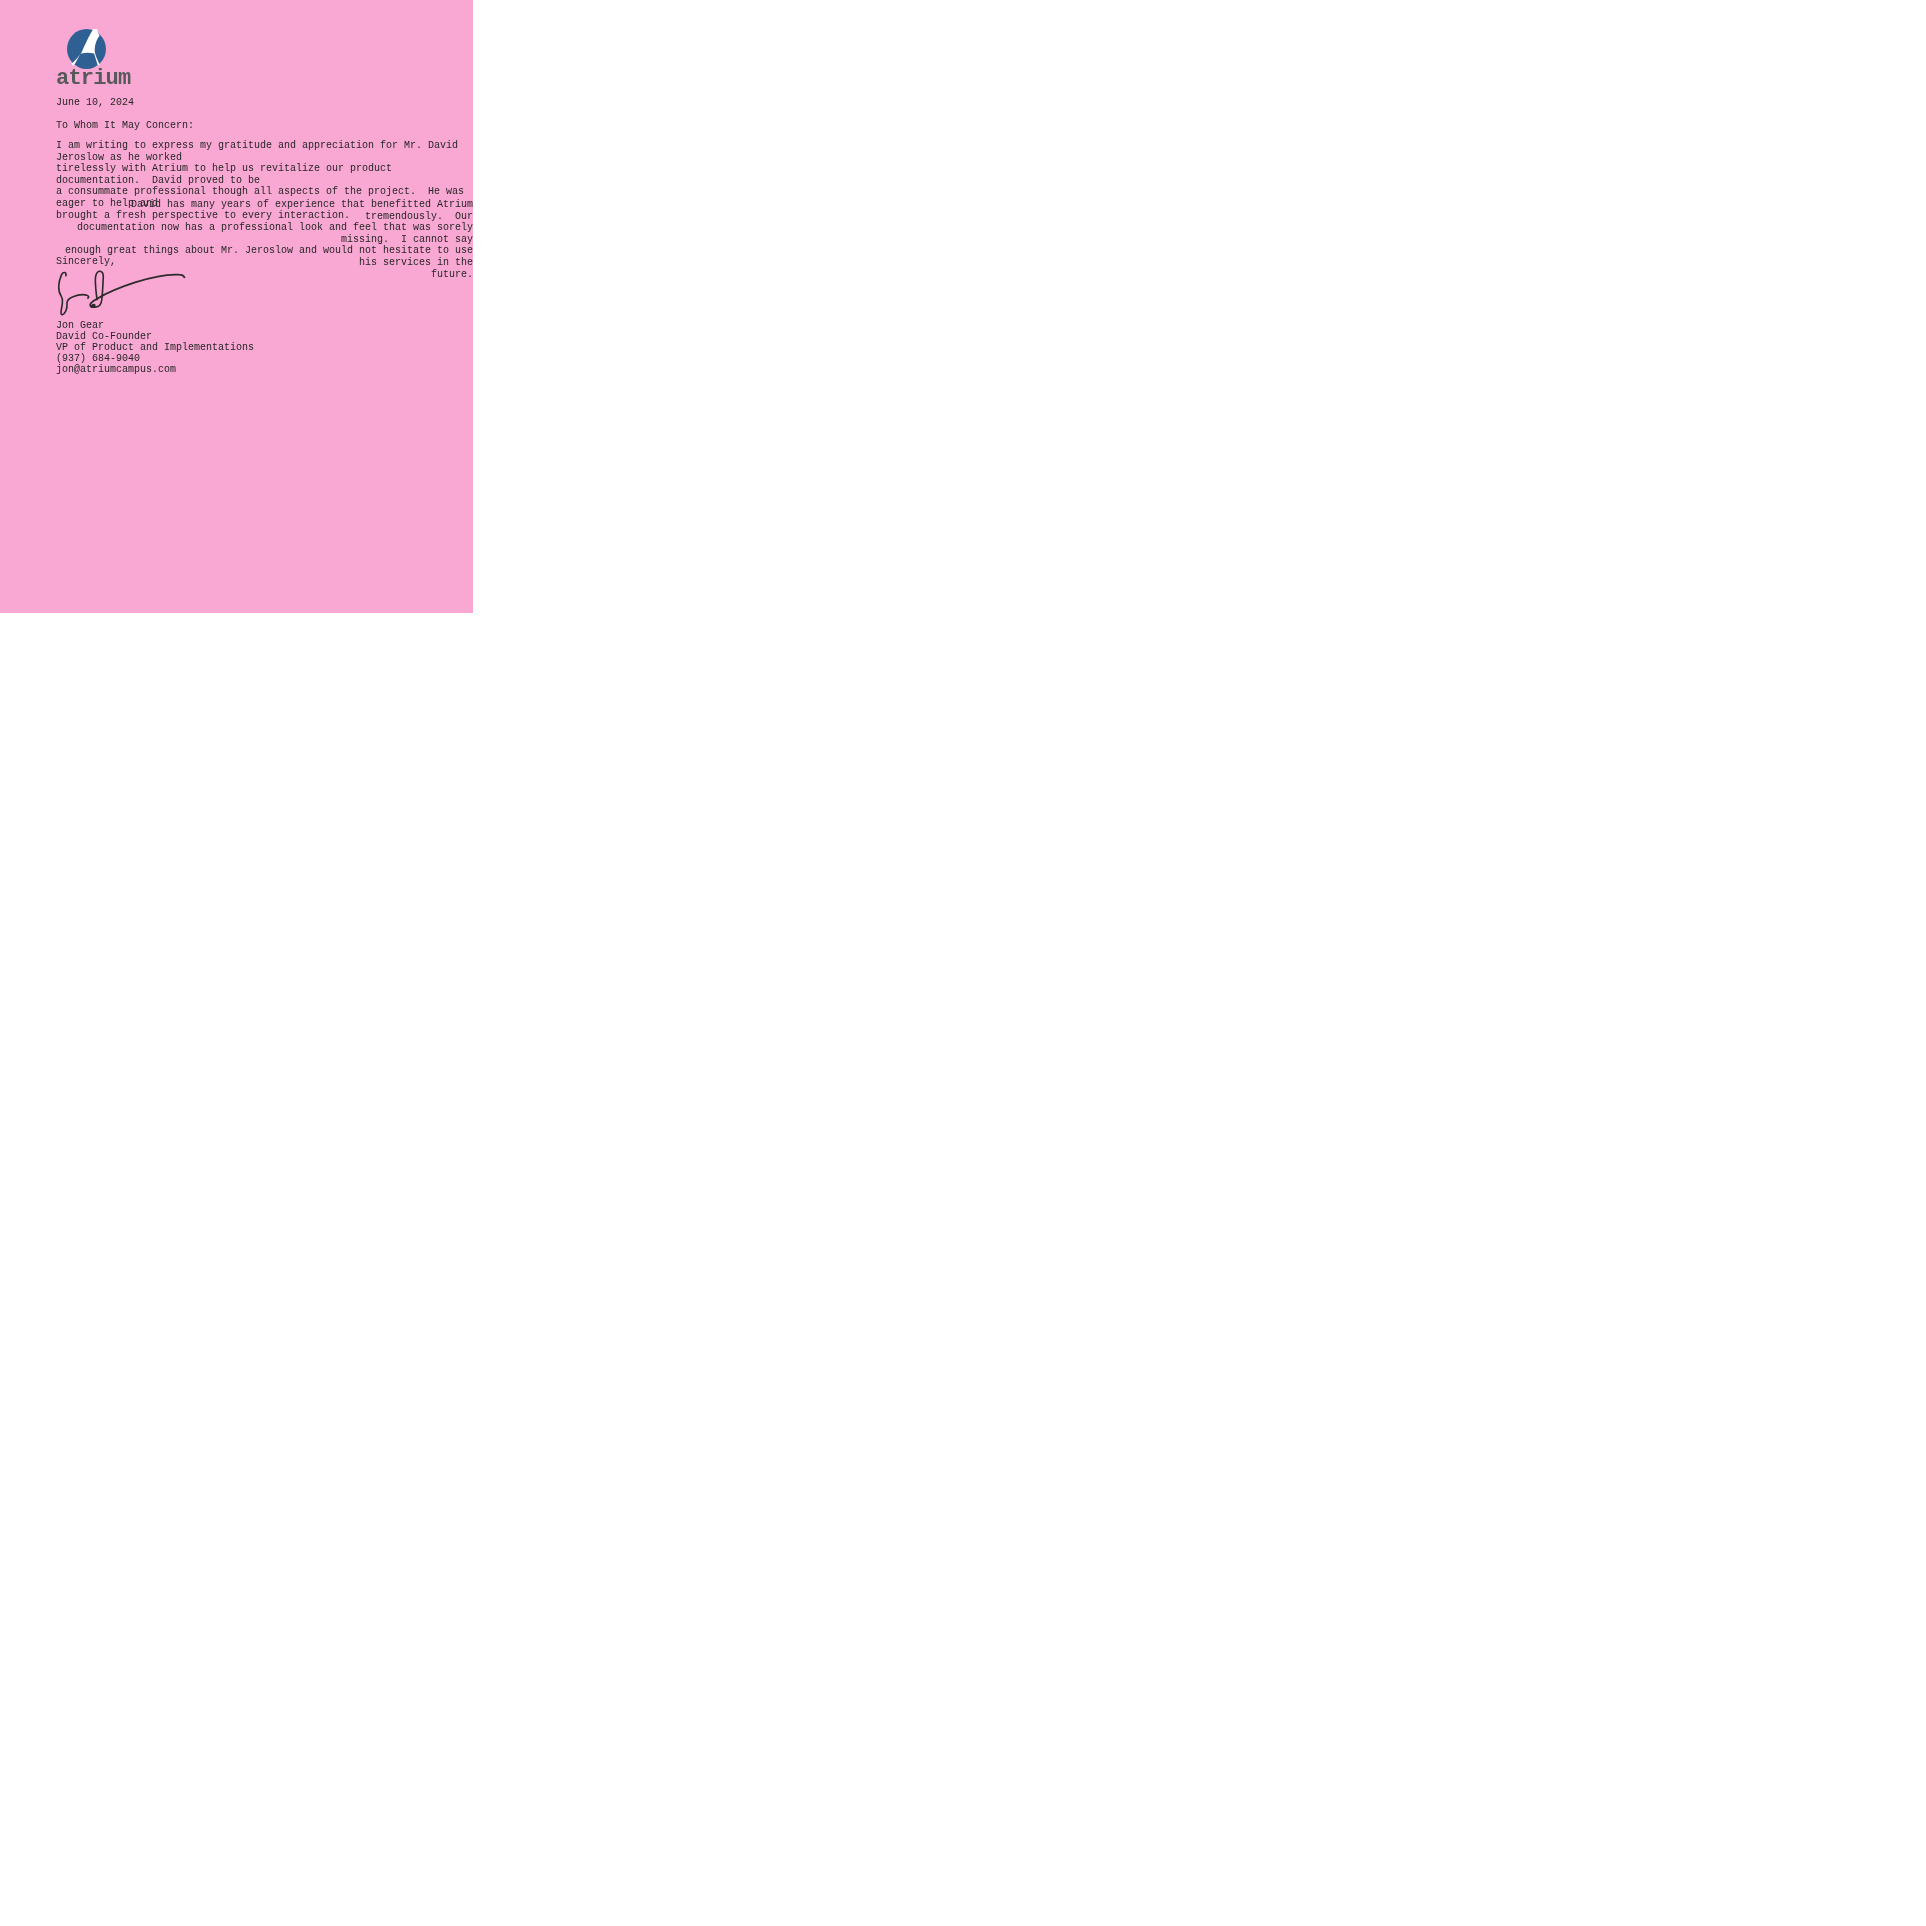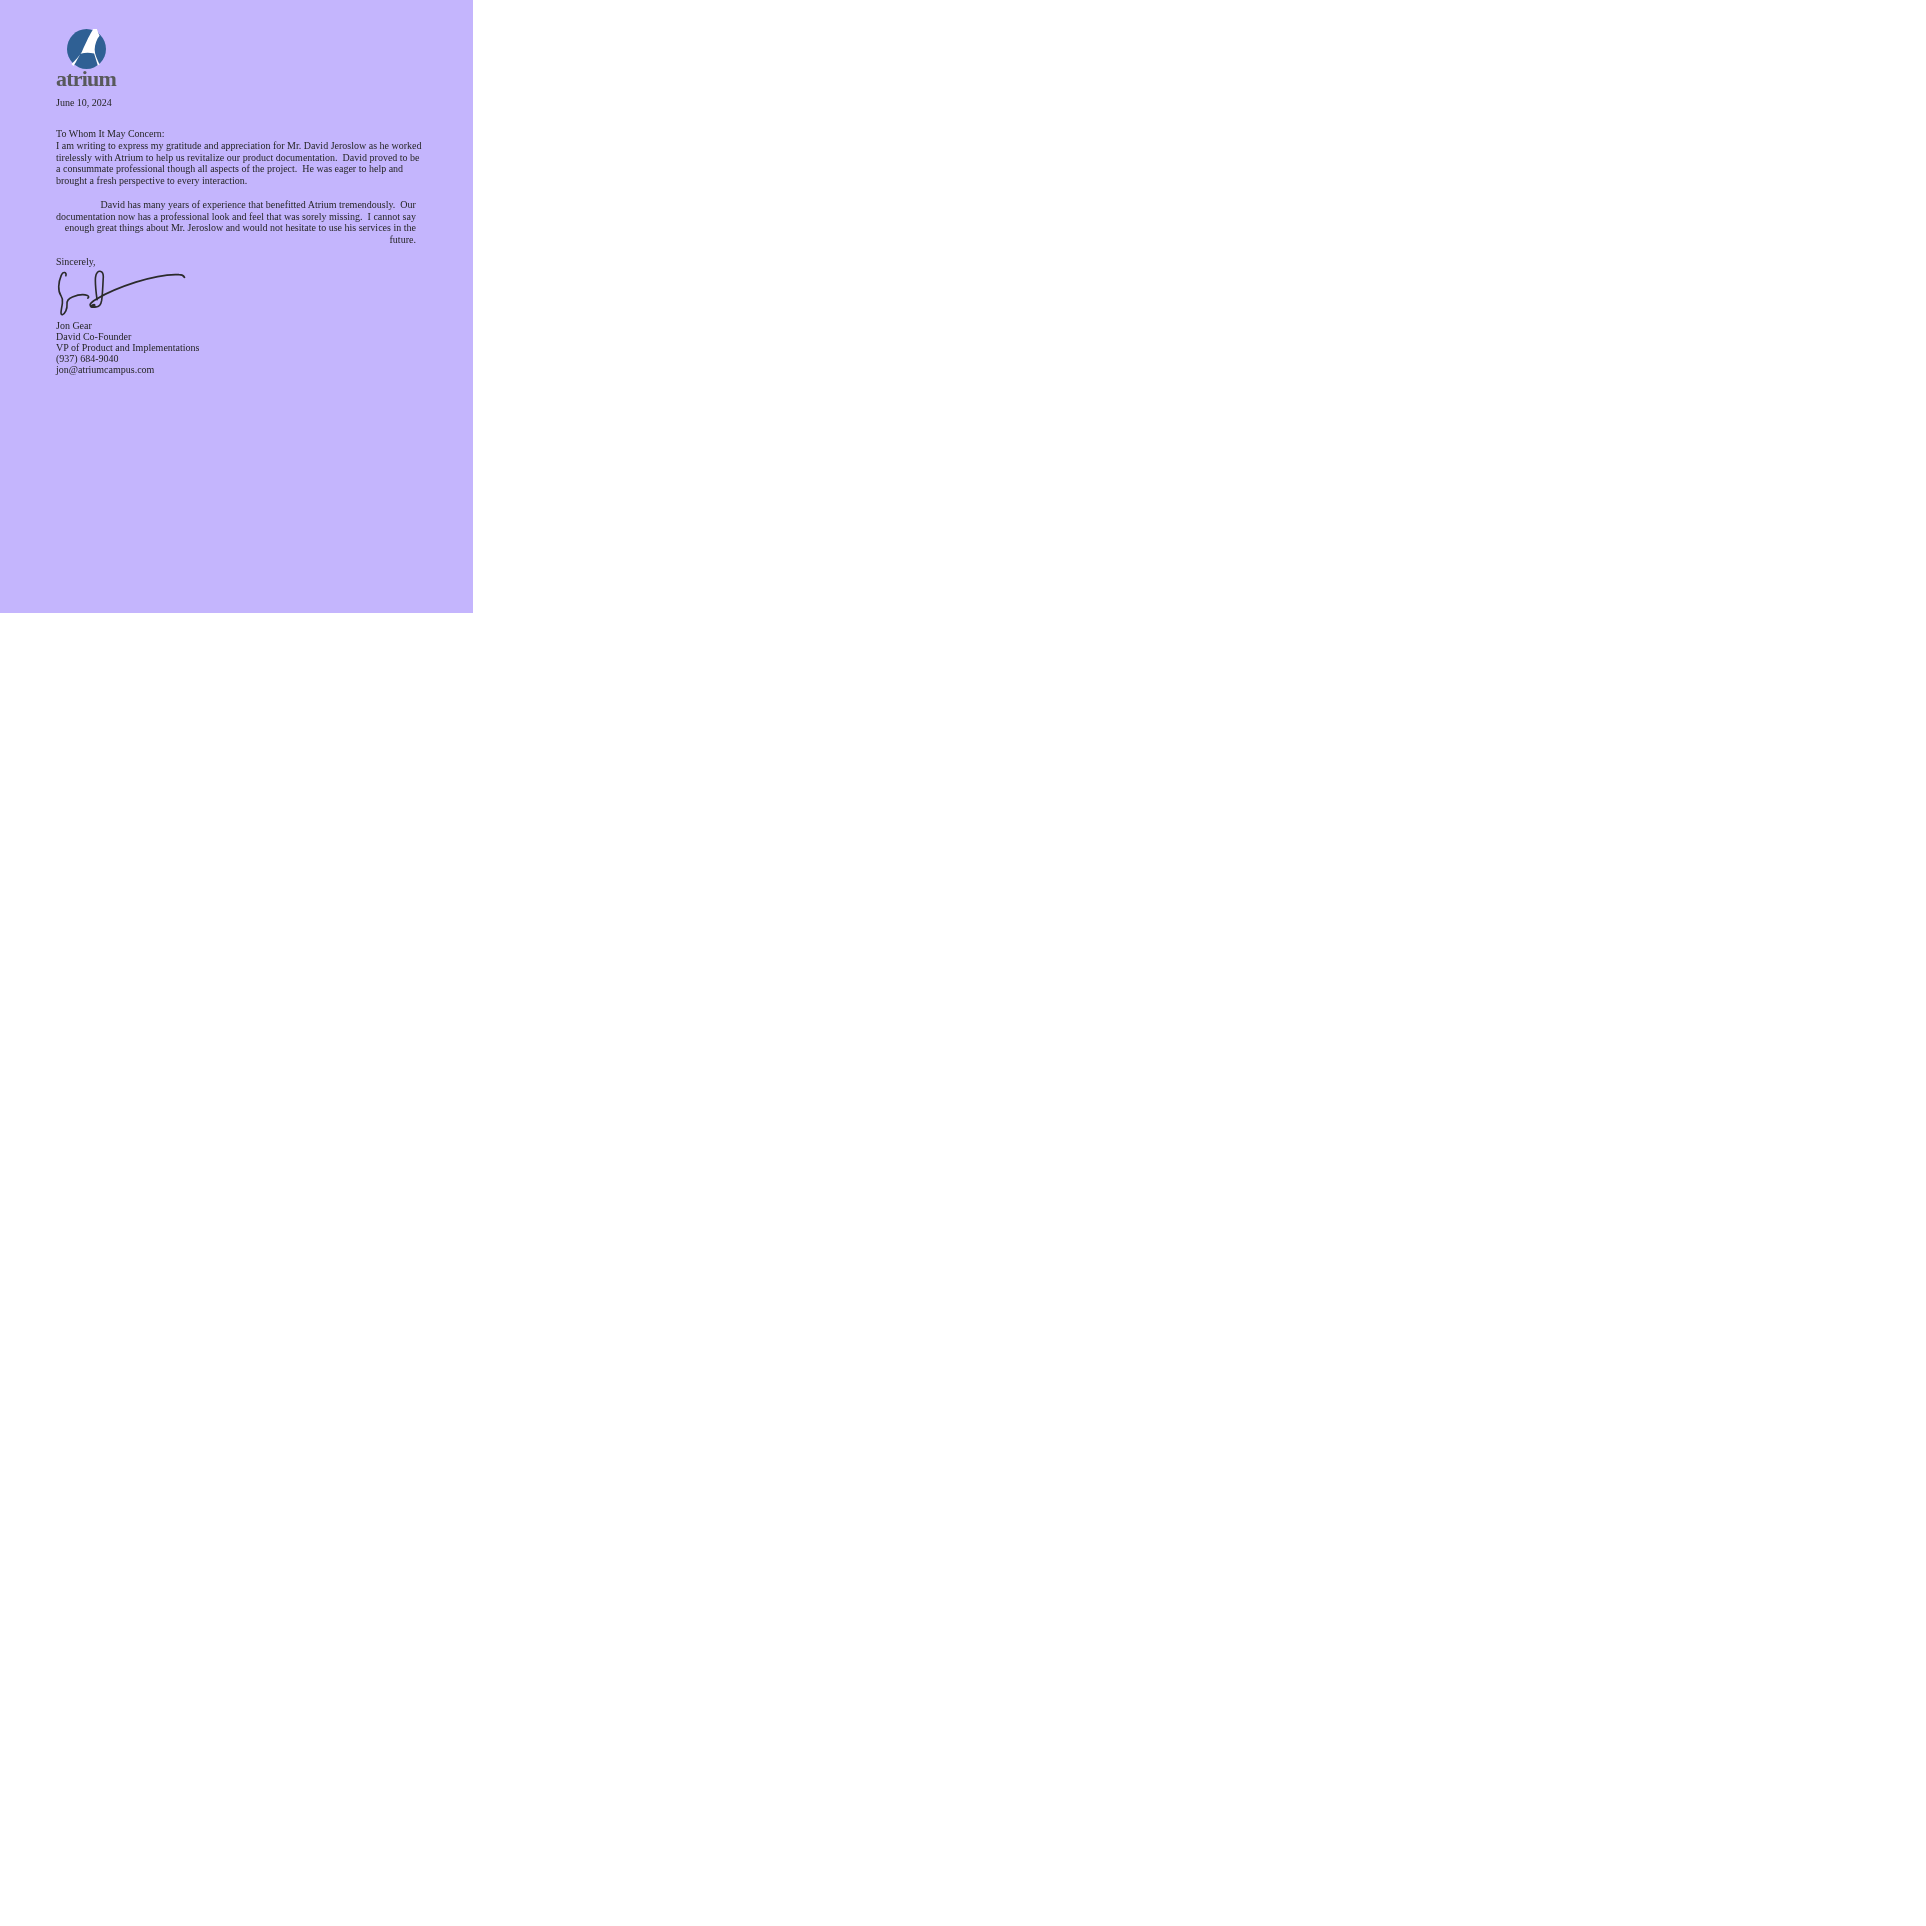--- a/index.html
+++ b/index.html
@@ -1,21 +1,21 @@
 <!DOCTYPE html>
 <html style="font-size:6.2px"><head>
 <meta charset="utf-8">
 <style>
   html, body { margin: 0; padding: 0; background: #ffffff; }
   .page {
     position: relative;
     width: 473px;
     height: 613px;
-    background: #c4b5fd;
-    font-family: Liberation Serif, serif;
+    background: #f9a8d4;
+    font-family: Liberation Mono, monospace;
     color: #262626;
     overflow: hidden;
   }
   .txt {
     position: absolute;
     font-size: 10px;
     line-height: 11.6px;
     white-space: pre-wrap;
     color: #262626;
   }
@@ -31,21 +31,21 @@
     left: 56px;
     top: 68px;
     font-size: 22px;
     line-height: 22px;
     font-weight: 700;
     letter-spacing: -0.8px;
     color: #58595b;
     white-space: pre;
   }
   .date        { left: 56px; top: 97px; }
-  .salutation  { left: 56px; top: 128px; }
+  .salutation  { left: 56px; top: 120px; }
   .para1       { left: 56px; top: 140px; }
   .para2       { left: 56px; top: 199px; text-align: right; }
   .closing     { left: 56px; top: 256px; }
   .signature-svg {
     position: absolute;
     left: 57px;
     top: 270px;
     width: 129px;
     height: 47px;
   }

